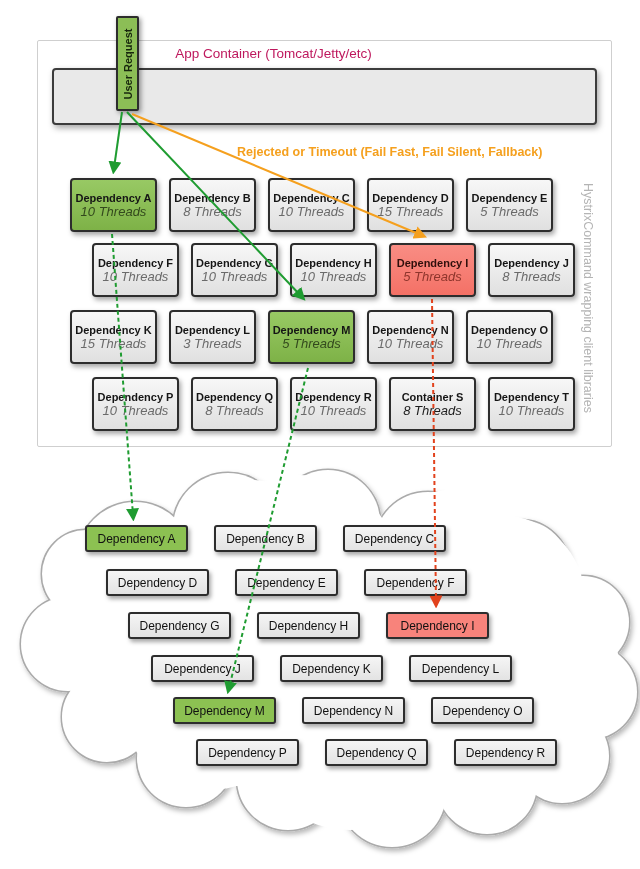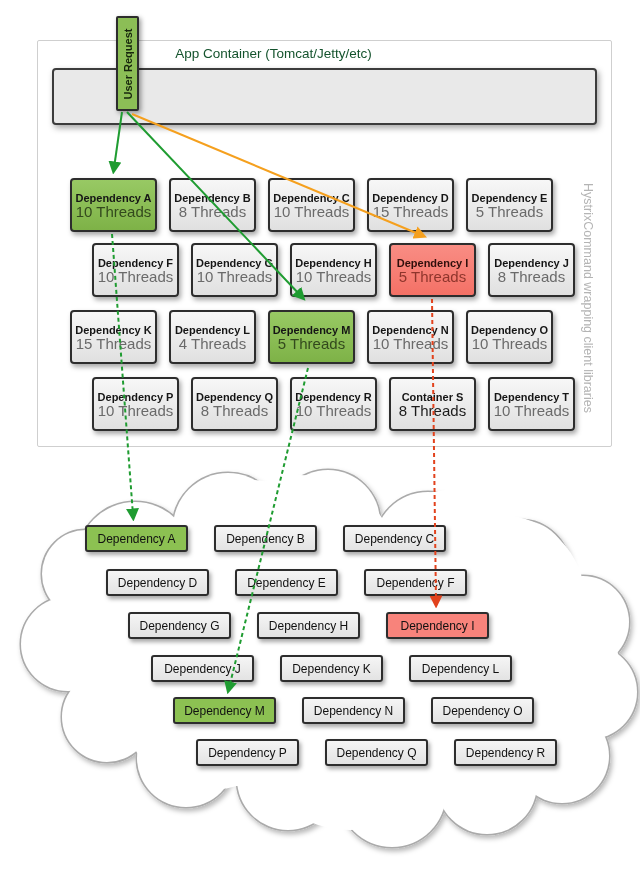--- a/index.html
+++ b/index.html
@@ -3,21 +3,21 @@
 <meta charset="utf-8">
 <style>
   html,body { margin:0; padding:0; background:#ffffff; }
   body { font-family:"Liberation Sans", sans-serif; }
   .canvas { position:relative; width:640px; height:869px; background:#fff; overflow:hidden; }
 
   
   .app-container { position:absolute; left:37px; top:40px; width:575px; height:407px;
     box-sizing:border-box; background:#fff; border:1px solid #cfcfcf; border-radius:2px; z-index:1; }
   .app-title { position:absolute; left:37px; top:46px; width:473px; text-align:center;
-    font-size:13.5px; color:#14532d; z-index:2; }
+    font-size:13.5px; color:#be185d; z-index:2; }
   .gray-bar { position:absolute; left:52px; top:68px; width:545px; height:57px;
     box-sizing:border-box; background:#e9e9e9; border:2px solid #3c3c3c; border-radius:4px;
     box-shadow:2px 3px 6px rgba(0,0,0,0.35); z-index:2; }
 
   .user-request { position:absolute; left:116px; top:16px; width:23px; height:95px;
     box-sizing:border-box; background:#8cbe56; border:2px solid #2d2d2d; border-radius:2px;
     box-shadow:2px 2px 5px rgba(0,0,0,0.4); z-index:5; }
   .user-request-label { position:absolute; left:50%; top:50%;
     transform:translate(-50%,-50%) rotate(-90deg); white-space:nowrap;
     font-size:11px; font-weight:bold; color:#17260d; }
@@ -33,21 +33,21 @@
   .tp-row { position:absolute; display:flex; gap:12px; z-index:3; }
   .tp-row-0 { left:70px; top:178px; }
   .tp-row-1 { left:92px; top:243px; }
   .tp-row-2 { left:70px; top:310px; }
   .tp-row-3 { left:92px; top:377px; }
   .tp-box { width:87px; height:54px; box-sizing:border-box; border:2px solid #2d2d2d;
     border-radius:4px; background:linear-gradient(#f7f7f7,#e0e0e0);
     box-shadow:2px 3px 5px rgba(0,0,0,0.35);
     display:flex; flex-direction:column; align-items:center; justify-content:center; text-align:center; }
   .tp-name { font-size:11px; font-weight:bold; color:#151515; line-height:14px; }
-  .tp-threads { font-size:15px; color:#6a6a6a; line-height:14px; }
+  .tp-threads { font-size:13px; color:#6a6a6a; line-height:14px;font-style:italic; }
   .tp-threads.dark { color:#1c1c1c; }
   .tp-box.v-green { background:linear-gradient(#98c964,#7eb247); }
   .tp-box.v-green .tp-threads { color:#33491d; }
   .tp-box.v-red { background:linear-gradient(#f98d84,#f47166); }
   .tp-box.v-red .tp-name { color:#2f0f0c; }
   .tp-box.v-red .tp-threads { color:#8e352c; }
 
   
   .cloud-svg { position:absolute; left:0; top:0; width:640px; height:869px; z-index:1; }
   .cloud-row { position:absolute; display:flex; gap:26px; z-index:3; }
@@ -127,20 +127,21 @@
   </svg>
 
   <div class="app-container"></div>
   <div class="app-title">App Container (Tomcat/Jetty/etc)</div>
   <div class="gray-bar"></div>
 
   <div class="user-request">
     <span class="user-request-label">User Request</span>
   </div>
 
+  <div class="rejected-label">Rejected or Timeout (Fail Fast, Fail Silent, Fallback)</div>
   <div class="side-label">HystrixCommand wrapping client libraries</div>
 
   <div>
       <div class="tp-row tp-row-0">
         <div class="tp-box v-green">
           <div class="tp-name">Dependency A</div>
           <div class="tp-threads">10 Threads</div>
         </div>
         <div class="tp-box">
           <div class="tp-name">Dependency B</div>
@@ -181,21 +182,21 @@
           <div class="tp-threads">8 Threads</div>
         </div>
       </div>
       <div class="tp-row tp-row-2">
         <div class="tp-box">
           <div class="tp-name">Dependency K</div>
           <div class="tp-threads">15 Threads</div>
         </div>
         <div class="tp-box">
           <div class="tp-name">Dependency L</div>
-          <div class="tp-threads">4 Threads</div>
+          <div class="tp-threads">3 Threads</div>
         </div>
         <div class="tp-box v-green">
           <div class="tp-name">Dependency M</div>
           <div class="tp-threads">5 Threads</div>
         </div>
         <div class="tp-box">
           <div class="tp-name">Dependency N</div>
           <div class="tp-threads">10 Threads</div>
         </div>
         <div class="tp-box">

